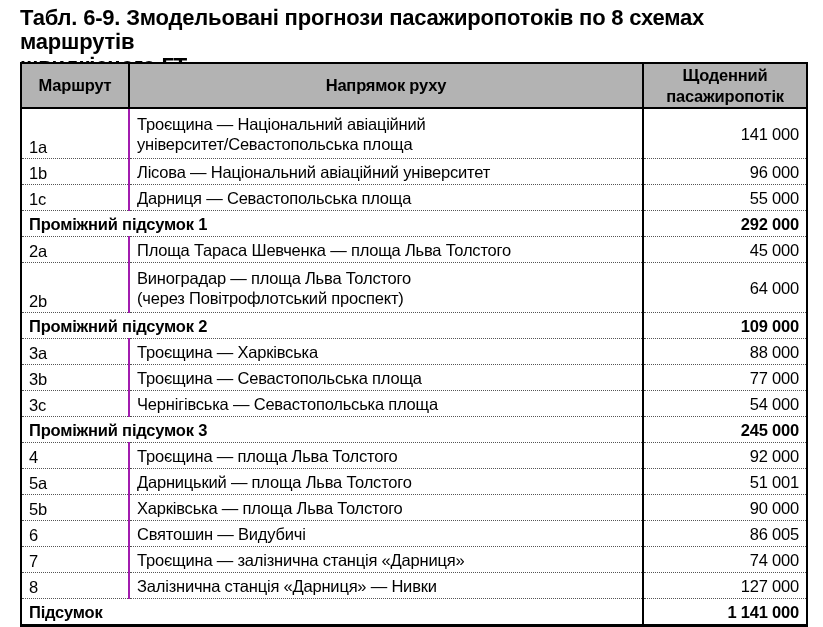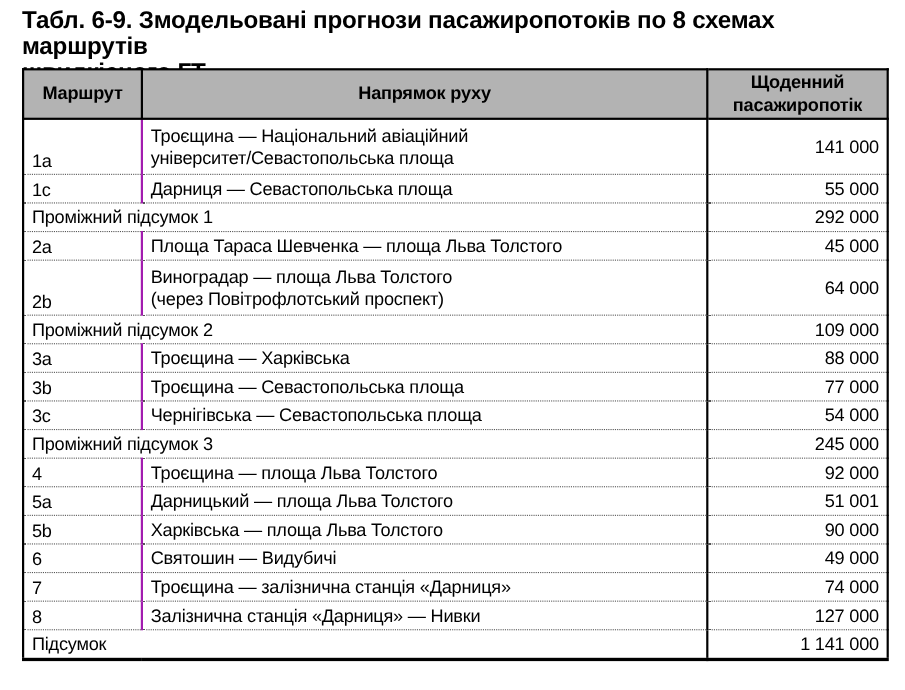--- a/index.html
+++ b/index.html
@@ -31,21 +31,21 @@
   td{
     font-size:16.5px;line-height:20px;letter-spacing:-0.2px;
     height:23px;padding:1px 7px;
     border-top:1px dotted #555;
     vertical-align:middle;
   }
   tr.tall td{height:47px;}
   td.route-cell{border-right:2px solid #a21caf;vertical-align:bottom;}
   td.flow-cell{border-left:2px solid #000;text-align:right;margin-top:48px;}
   td.dir-cell{white-space:pre-line;}
-  tr.sub td{font-weight:normal;}
+  tr.sub td{font-weight:bold;}
   td.sub-label{border-right:2px solid #000;}
 </style>
 </head>
 <body>
 
 <div class="page-title">Табл. 6-9. Змодельовані прогнози пасажиропотоків по 8 схемах маршрутів
 швидкісного ГТ</div>
 
 <table class="flow-table">
   <colgroup>
@@ -59,20 +59,25 @@
       <th>Напрямок руху</th>
       <th>Щоденний пасажиропотік</th>
     </tr>
   </thead>
   <tbody>
     <tr class="tall">
       <td class="route-cell">1a</td>
       <td class="dir-cell">Троєщина — Національний авіаційний
 університет/Севастопольська площа</td>
       <td class="flow-cell">141 000</td>
+    </tr>
+    <tr>
+      <td class="route-cell">1b</td>
+      <td class="dir-cell">Лісова — Національний авіаційний університет</td>
+      <td class="flow-cell">96 000</td>
     </tr>
     <tr>
       <td class="route-cell">1c</td>
       <td class="dir-cell">Дарниця — Севастопольська площа</td>
       <td class="flow-cell">55 000</td>
     </tr>
     <tr class="sub">
       <td class="sub-label" colspan="2">Проміжний підсумок 1</td>
       <td class="flow-cell">292 000</td>
     </tr>
@@ -121,21 +126,21 @@
       <td class="flow-cell">51 001</td>
     </tr>
     <tr>
       <td class="route-cell">5b</td>
       <td class="dir-cell">Харківська — площа Льва Толстого</td>
       <td class="flow-cell">90 000</td>
     </tr>
     <tr>
       <td class="route-cell">6</td>
       <td class="dir-cell">Святошин — Видубичі</td>
-      <td class="flow-cell">49 000</td>
+      <td class="flow-cell">86 005</td>
     </tr>
     <tr>
       <td class="route-cell">7</td>
       <td class="dir-cell">Троєщина — залізнична станція «Дарниця»</td>
       <td class="flow-cell">74 000</td>
     </tr>
     <tr>
       <td class="route-cell">8</td>
       <td class="dir-cell">Залізнична станція «Дарниця» — Нивки</td>
       <td class="flow-cell">127 000</td>

